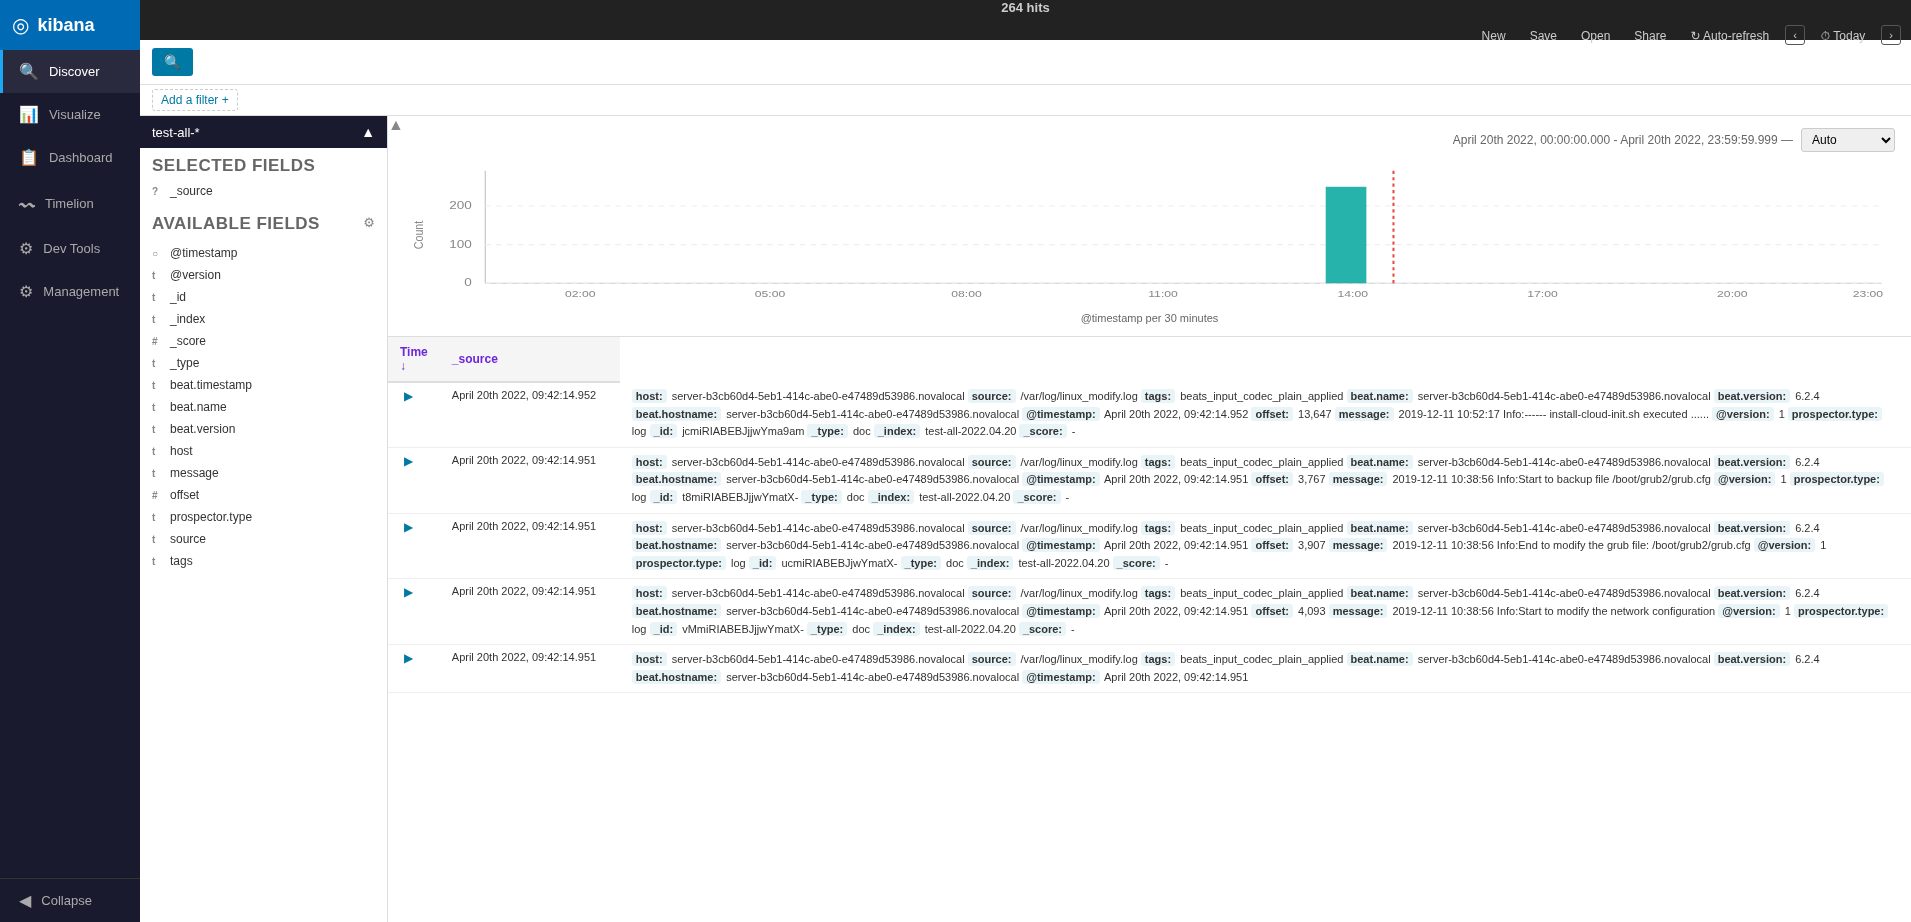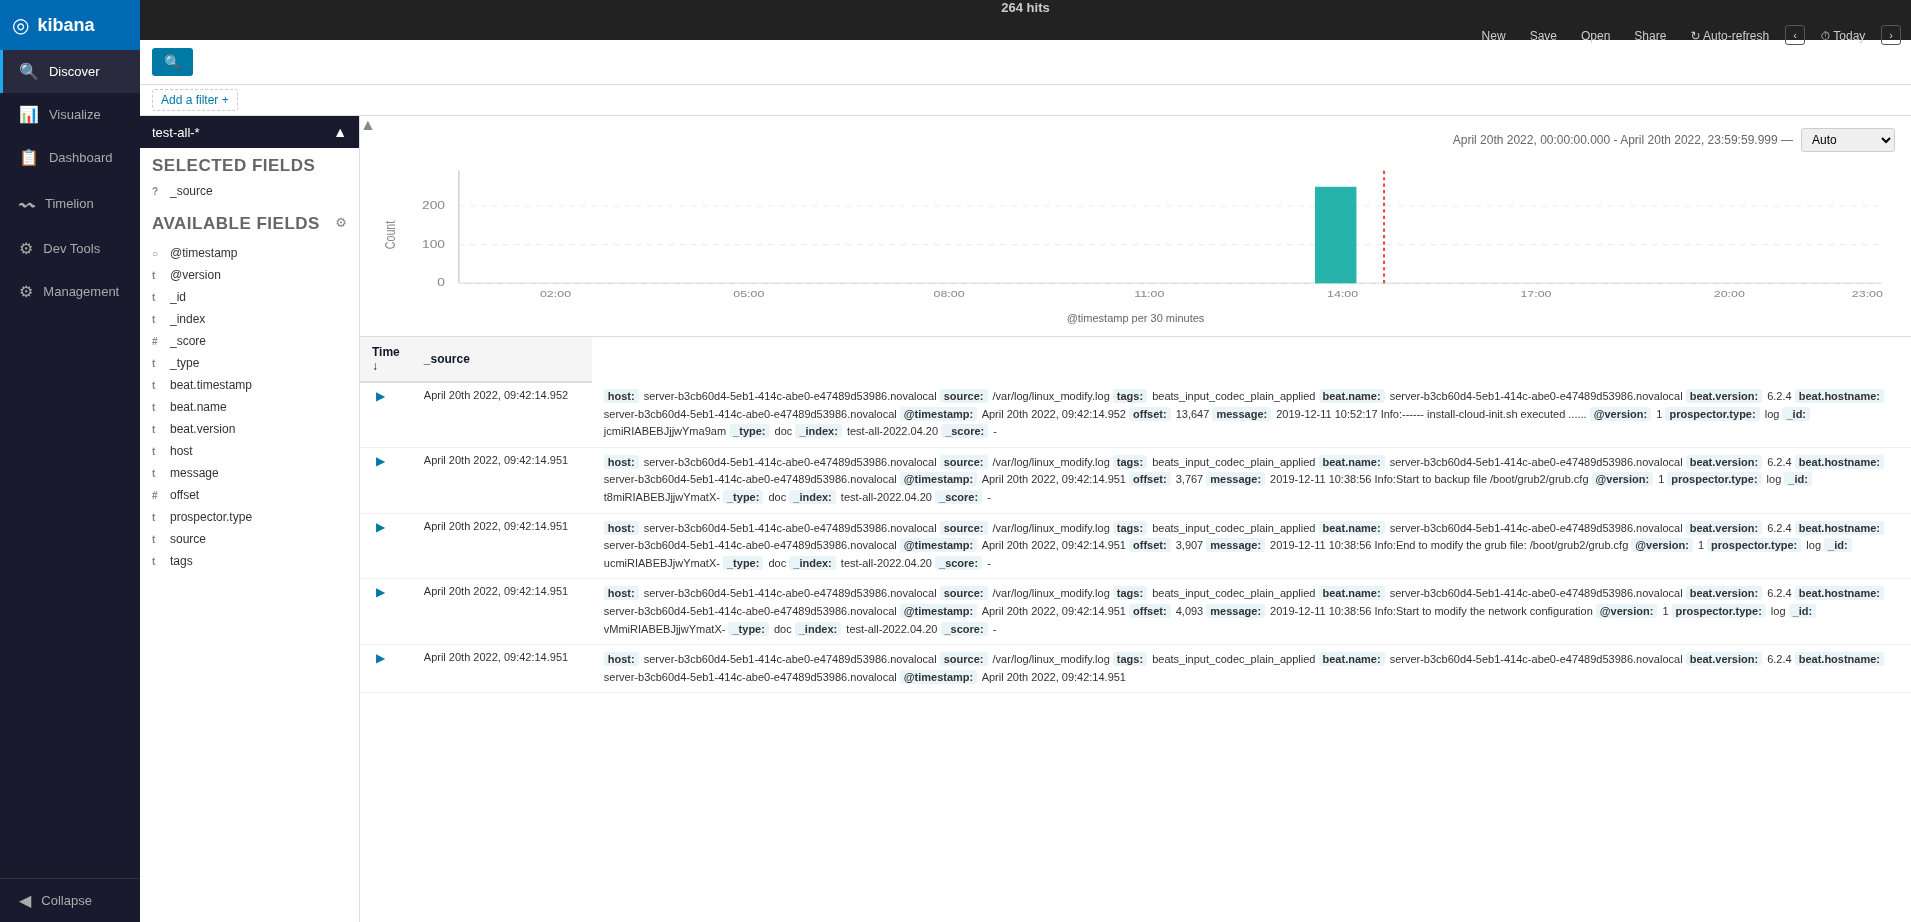--- a/index.html
+++ b/index.html
@@ -159,21 +159,21 @@
 
     
     .content-area {
       display: flex;
       flex: 1;
       overflow: hidden;
     }
 
     
     .left-panel {
-      width: 220px;
+      width: 248px;
       background: #fff;
       border-right: 1px solid #ddd;
       overflow-y: auto;
       flex-shrink: 0;
     }
     .index-pattern-bar {
       background: #1a1a2e;
       color: white;
       padding: 8px 12px;
       font-size: 13px;
@@ -291,21 +291,21 @@
       width: 100%;
       border-collapse: collapse;
       font-size: 12px;
     }
     .results-table th {
       background: #f5f5f5;
       border-bottom: 2px solid #ddd;
       padding: 8px 12px;
       text-align: left;
       font-weight: bold;
-      color: #0f172a;
+      color: #6d28d9;
       position: sticky;
       top: 8px;
       z-index: 10;
     }
     .results-table td {
       padding: 6px 12px;
       border-bottom: 1px solid #eee;
       vertical-align: top;
     }
     .time-cell {

